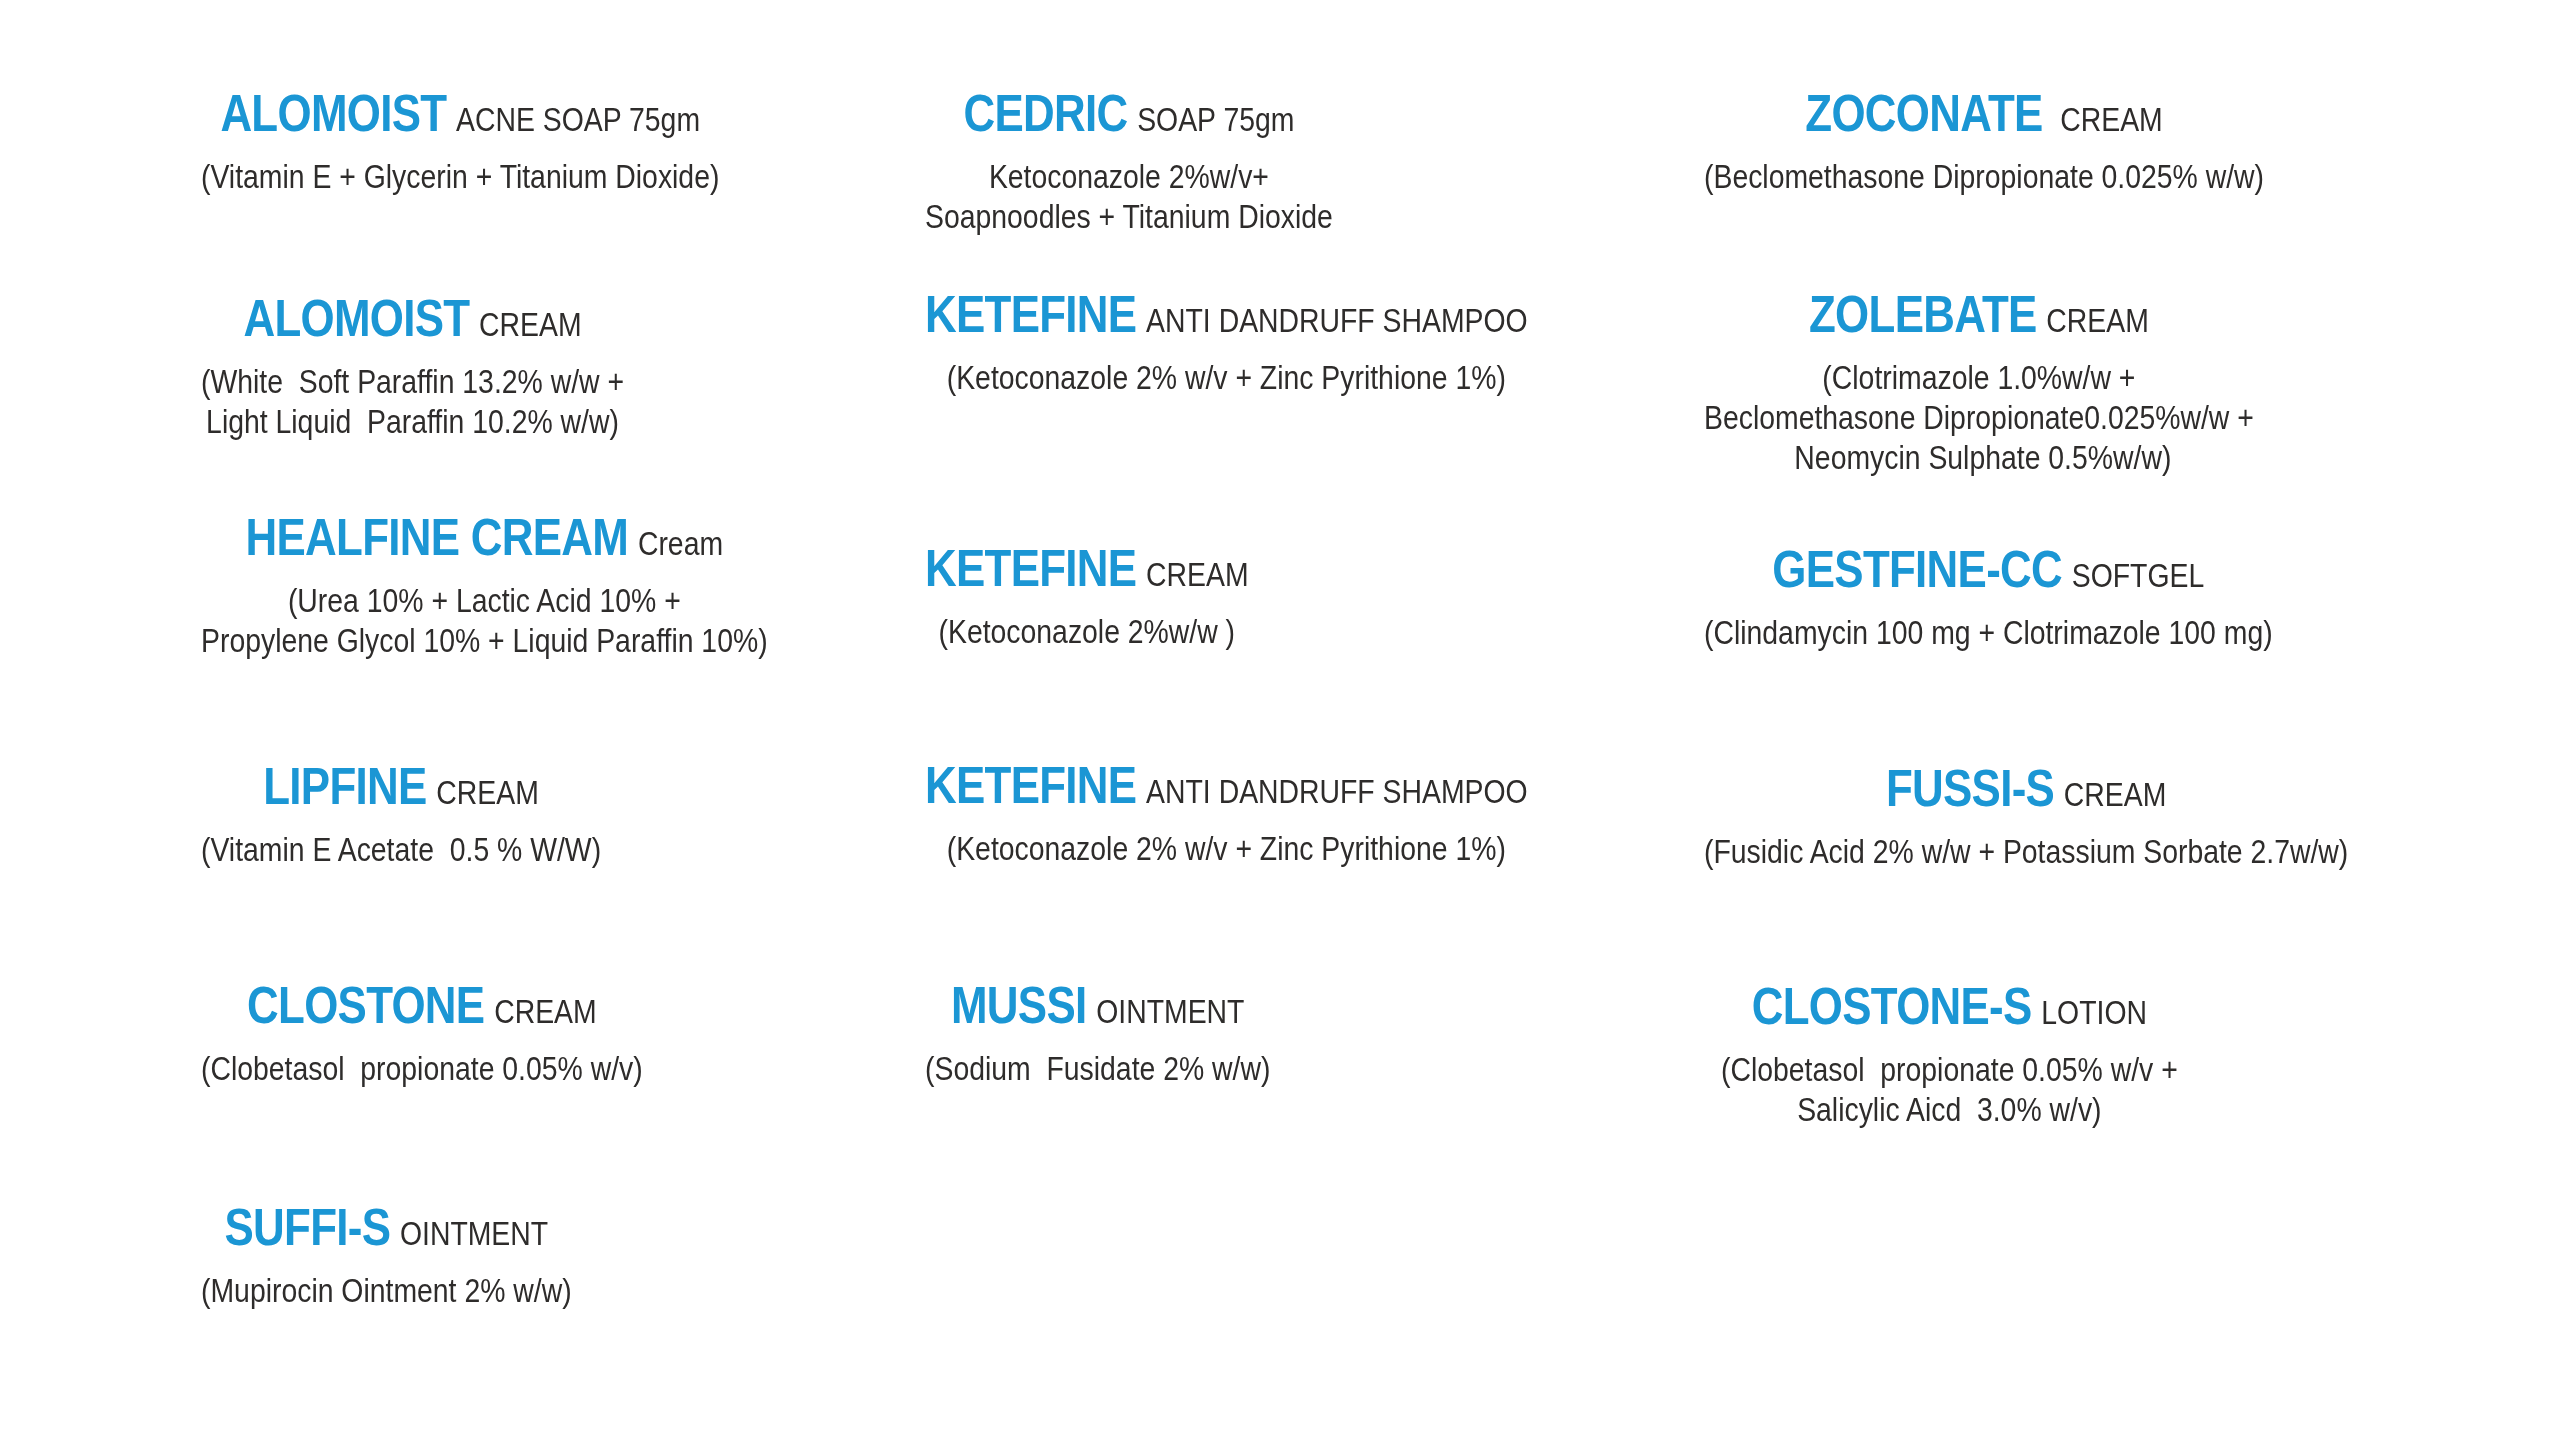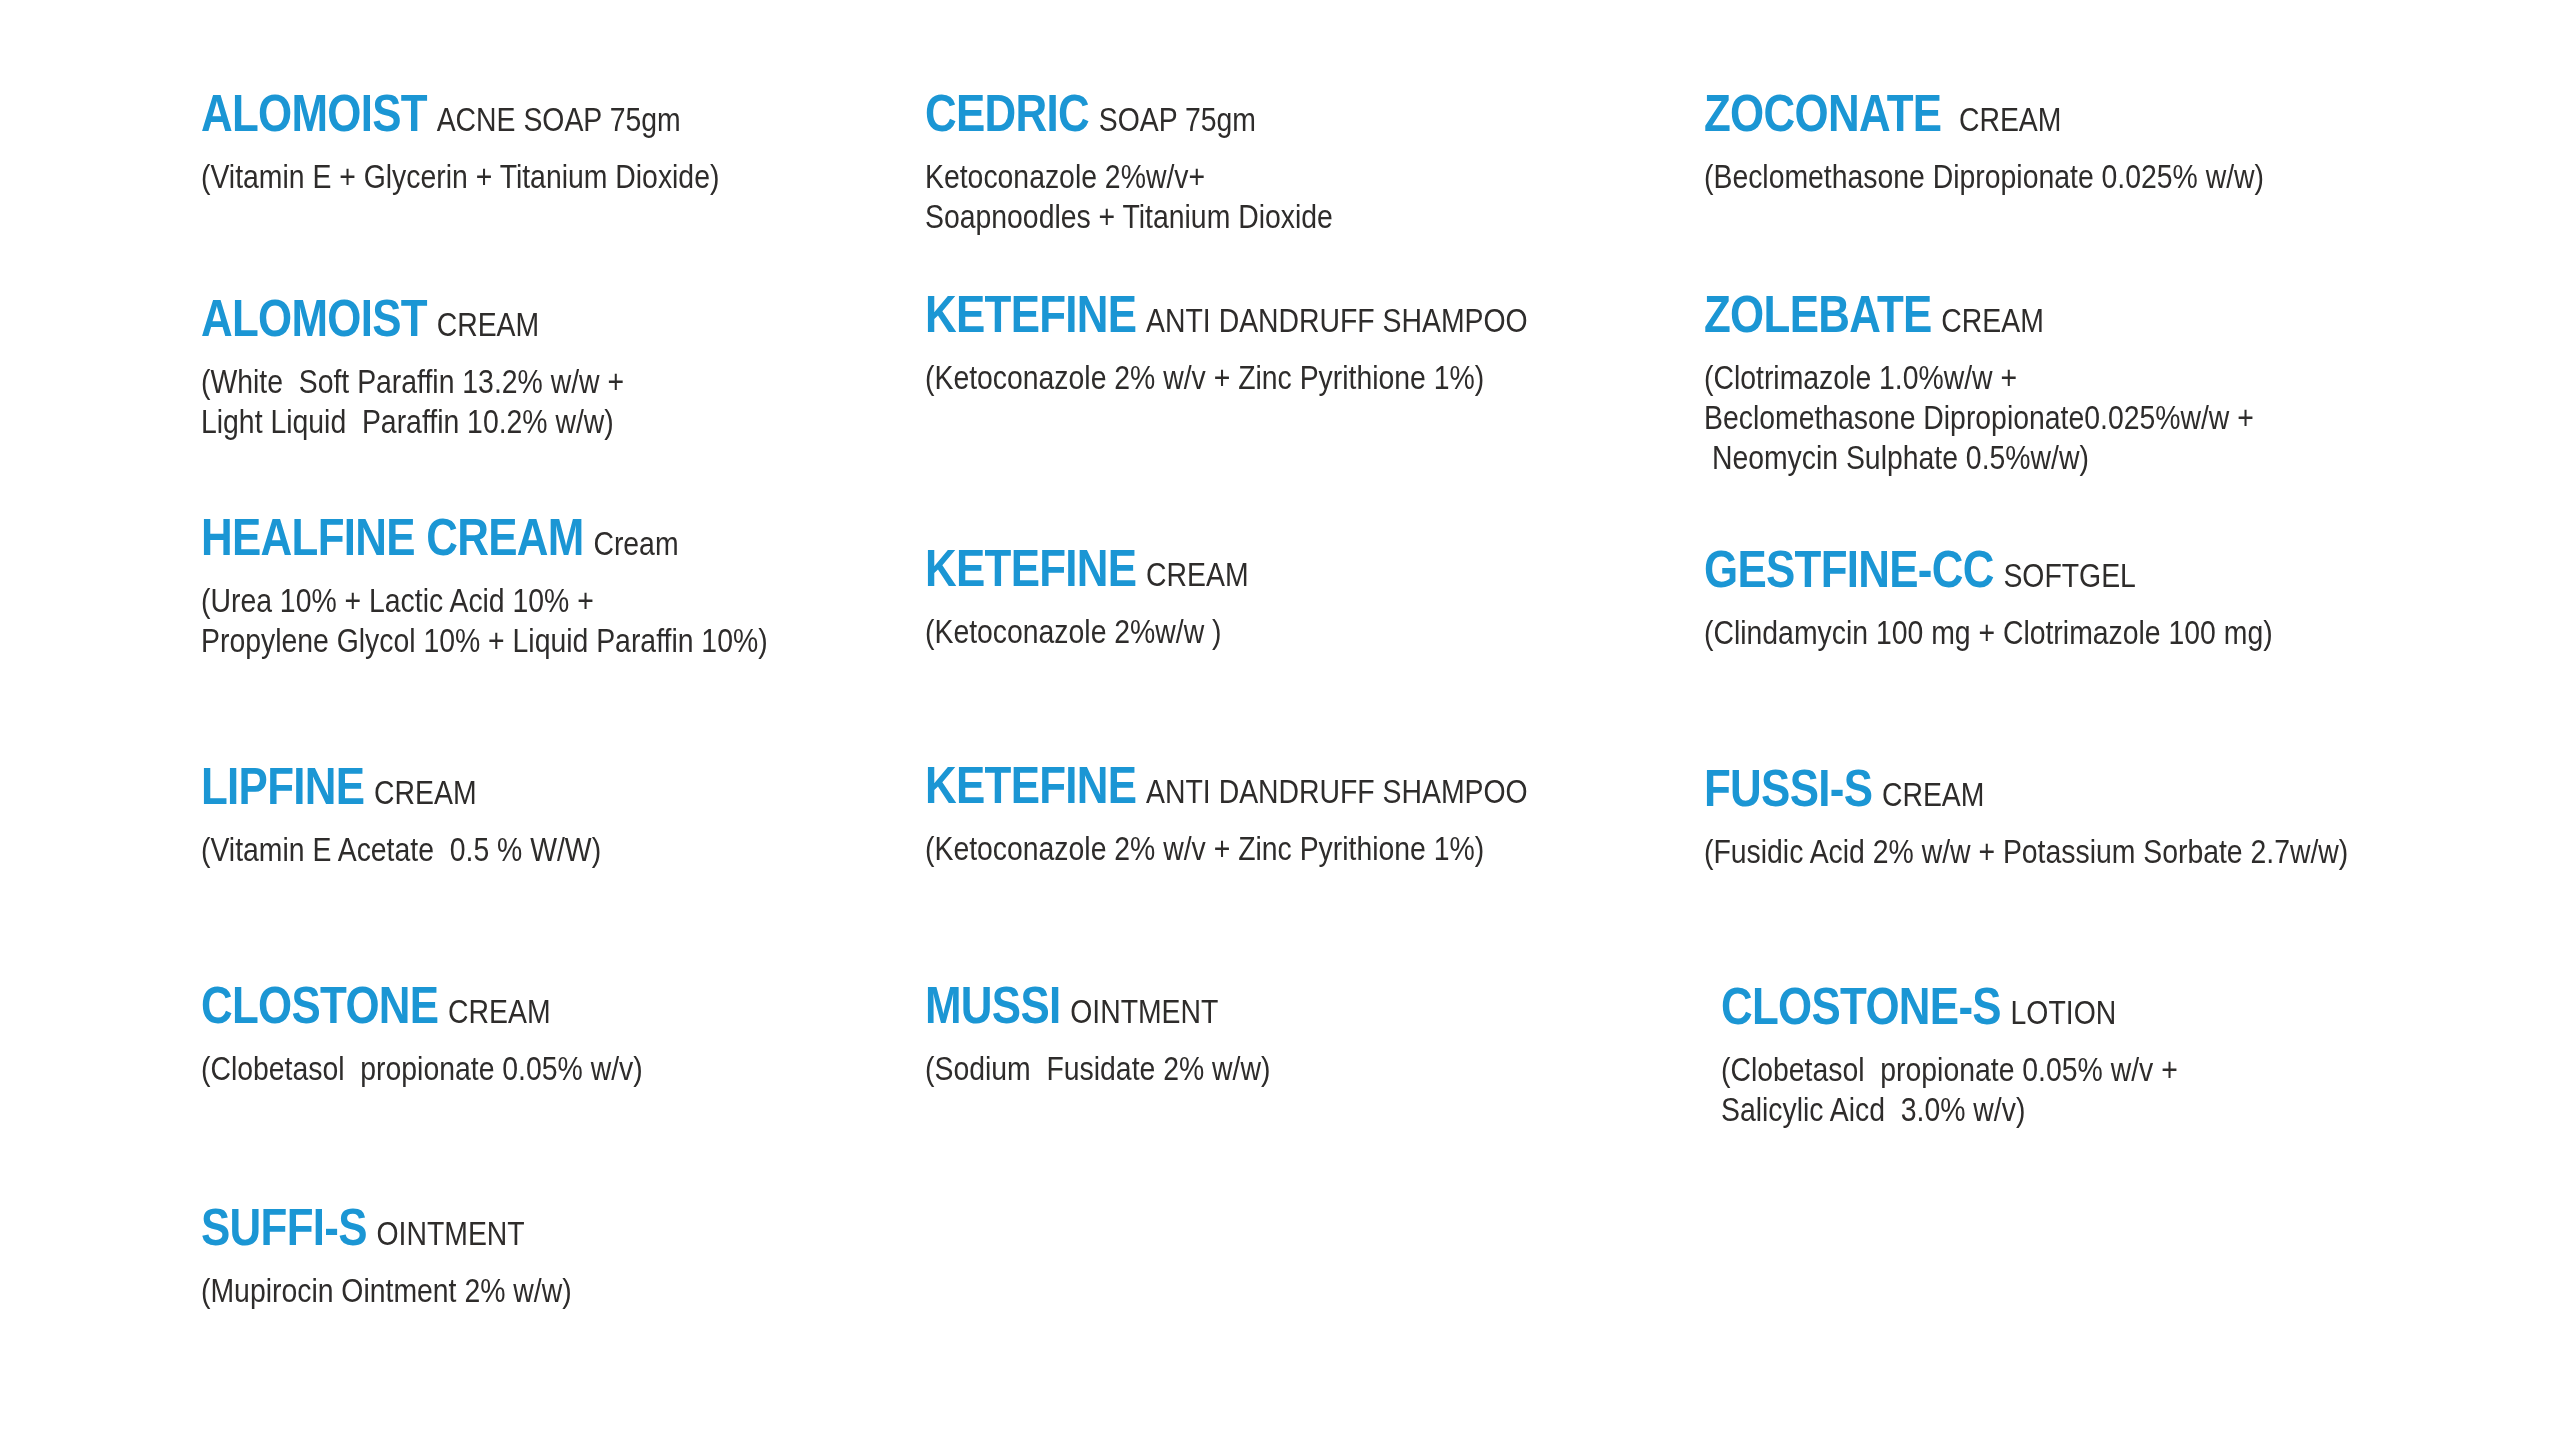--- a/index.html
+++ b/index.html
@@ -8,20 +8,21 @@
     background: #ffffff;
   }
   .page {
     position: relative;
     width: 2576px;
     height: 1438px;
     background: #ffffff;
     overflow: hidden;
     font-family: "Liberation Sans", "DejaVu Sans", sans-serif;
     color: var(--text, #2e2c2b);
+    text-align: center;
   }
   .product {
     position: absolute;
     transform: scaleX(0.86);
     transform-origin: left top;
     white-space: nowrap;
   }
   .title {
     line-height: 51px;
     white-space: pre;

